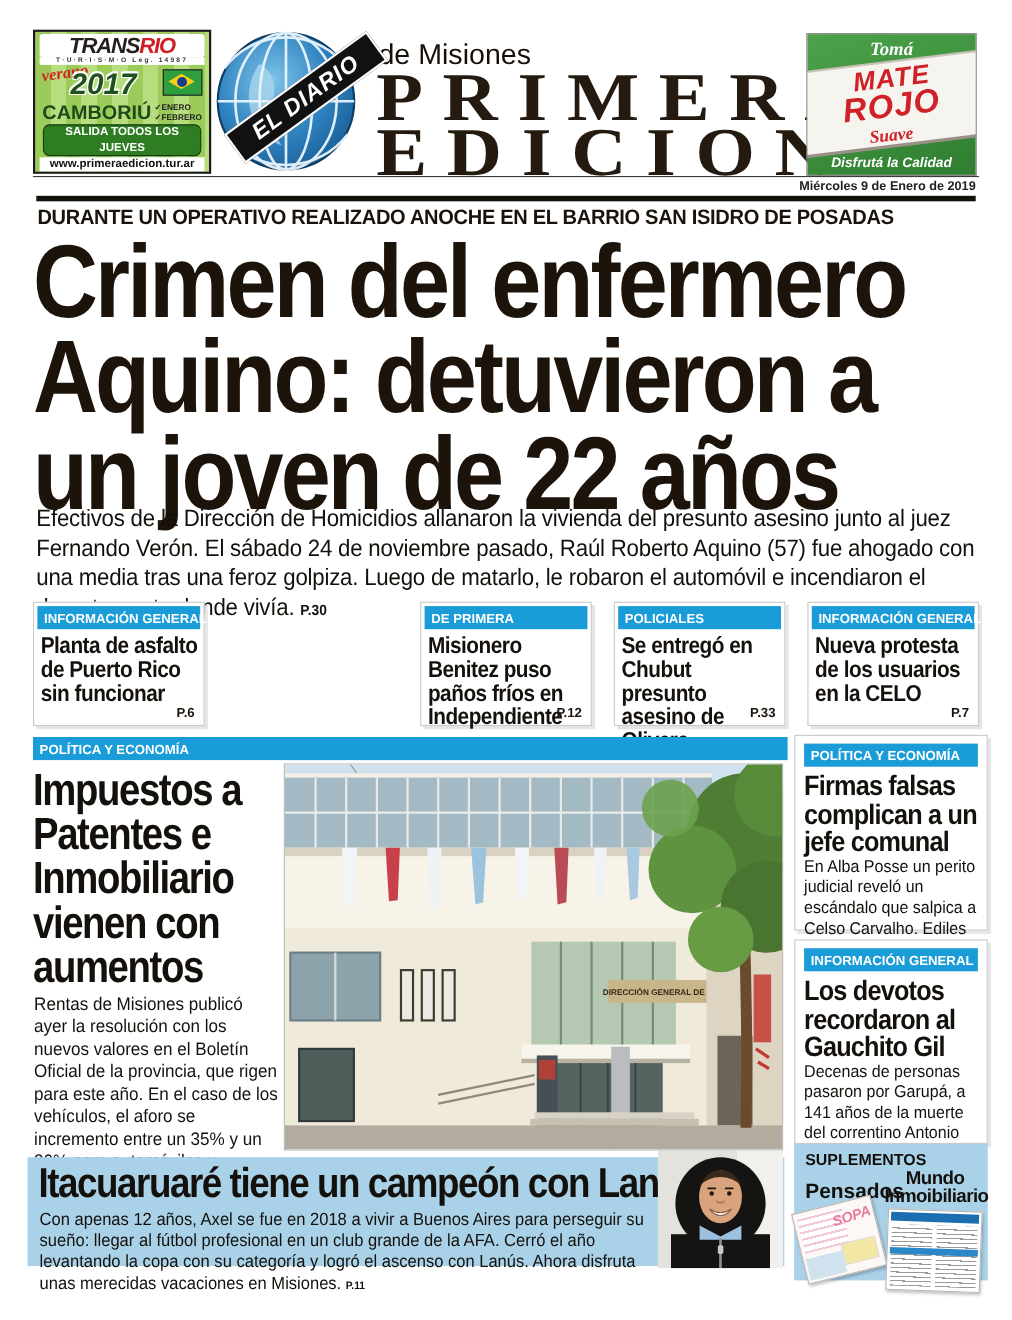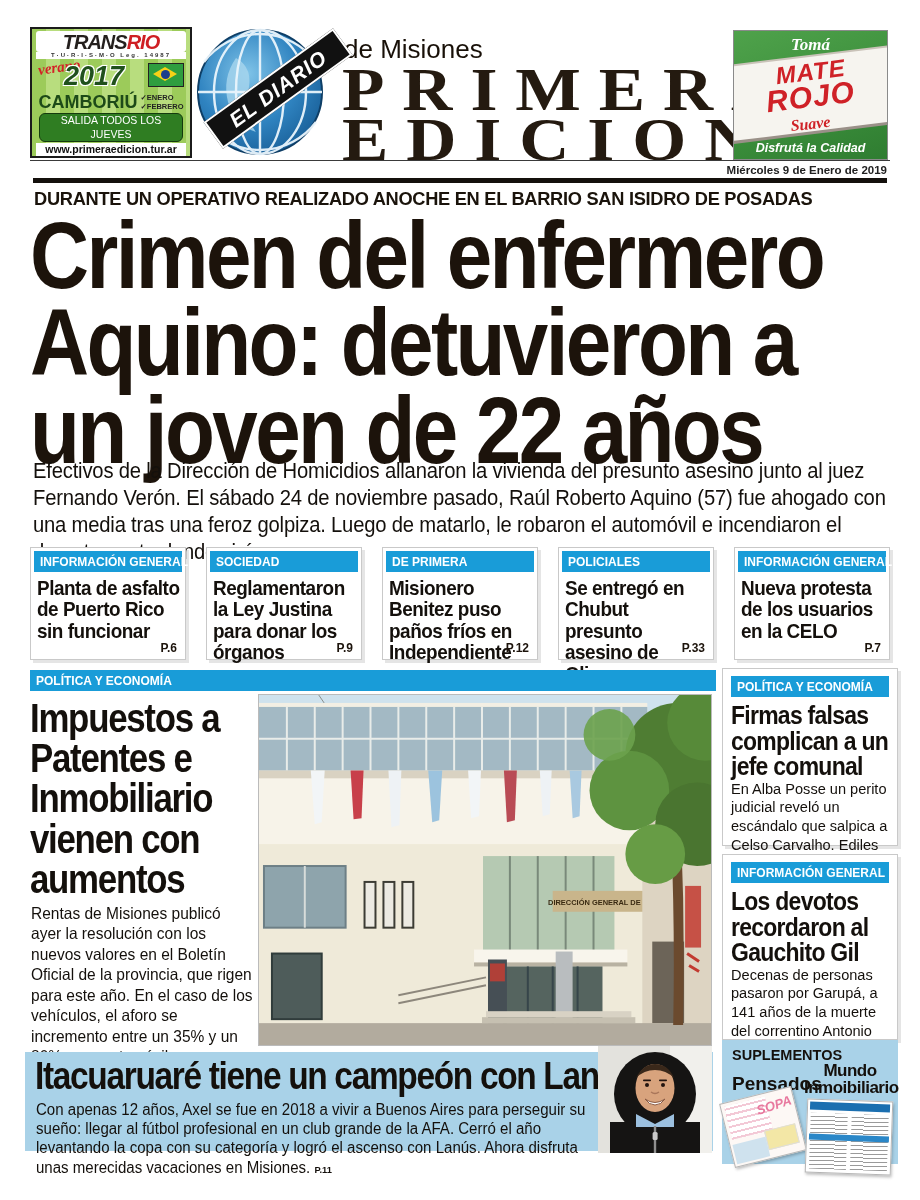--- a/index.html
+++ b/index.html
@@ -21,21 +21,21 @@
   .tr-year{position:absolute;left:28px;top:2px;font-size:27px;font-weight:bold;font-style:italic;color:#20511c;
     text-shadow:1px 1px 0 #fff,-1px -1px 0 #fff,1px -1px 0 #fff,-1px 1px 0 #fff;}
   .tr-flag{position:absolute;right:2px;top:4px;width:34px;height:22px;background:#2e9e3f;border:1px solid #222;}
   .tr-flag:before{content:"";position:absolute;left:4px;top:3px;width:24px;height:14px;background:#f7d117;
     clip-path:polygon(50% 0,100% 50%,50% 100%,0 50%);}
   .tr-flag:after{content:"";position:absolute;left:12px;top:6px;width:9px;height:9px;border-radius:50%;background:#1b3e8c;}
   .tr-dest-row{display:flex;align-items:flex-start;justify-content:center;gap:3px;line-height:1;}
   .tr-dest{font-size:18px;font-weight:bold;color:#1d4a18;letter-spacing:0;}
   .tr-months{font-size:7.5px;font-weight:bold;color:#222;text-align:left;line-height:1.2;}
   .tr-pill{margin:2px auto 1px;width:142px;background:#2f7d22;border:1px solid #143a0e;border-radius:6px;
-    color:#fff;font-weight:normal;font-size:10.5px;line-height:1.3;letter-spacing:0;}
+    color:#fff;font-weight:bold;font-size:10.5px;line-height:1.3;letter-spacing:0;}
   .tr-web{background:#fff;font-size:10.5px;font-weight:bold;color:#111;line-height:1.25;}
   .tr-tel{background:#fff;font-size:9.5px;font-weight:bold;color:#111;line-height:1.2;}
 
   .ad-materojo{left:733px;top:30px;width:155px;height:130px;border:1px solid #8a8a8a;box-sizing:border-box;
     background:linear-gradient(160deg,#4fa24b 0%,#3c8f3c 55%,#2f7d31 100%);overflow:hidden;}
   .mr-toma{position:absolute;left:0;right:0;top:4px;text-align:center;color:#fff;font-weight:bold;font-style:italic;
     font-family:"Liberation Serif",serif;font-size:17px;}
   .mr-scroll{position:absolute;left:-12px;top:26px;width:180px;height:74px;background:#f6f4ef;
     transform:rotate(-7deg);box-shadow:0 3px 0 #9a9088,0 -2px 0 #c9c2b8;}
   .mr-mate{position:absolute;left:0;right:0;top:30px;text-align:center;transform:rotate(-7deg);
@@ -203,25 +203,20 @@
   <p class="abs deck" style="margin:0;">
     <span>Efectivos de la Dirección de Homicidios allanaron la vivienda del presunto asesino junto al juez Fernando Verón. El sábado 24 de noviembre pasado, Raúl Roberto Aquino (57) fue ahogado con una media tras una feroz golpiza. Luego de matarlo, le robaron el automóvil e incendiaron el departamento donde vivía.</span>
     <span class="pref">P.30</span>
   </p>
 
   <div class="abs teaser t1">
     <div class="tag">INFORMACIÓN GENERAL</div>
     <div class="t-title">Planta de asfalto de Puerto Rico sin funcionar</div>
     <div class="t-page">P.6</div>
   </div>
-  <div class="abs teaser t2">
-    <div class="tag">SOCIEDAD</div>
-    <div class="t-title">Reglamentaron la Ley Justina para donar los órganos</div>
-    <div class="t-page">P.9</div>
-  </div>
   <div class="abs teaser t3">
     <div class="tag">DE PRIMERA</div>
     <div class="t-title">Misionero Benitez puso paños fríos en Independiente</div>
     <div class="t-page">P.12</div>
   </div>
   <div class="abs teaser t4">
     <div class="tag">POLICIALES</div>
     <div class="t-title">Se entregó en Chubut presunto asesino de Olivera</div>
     <div class="t-page">P.33</div>
   </div>

